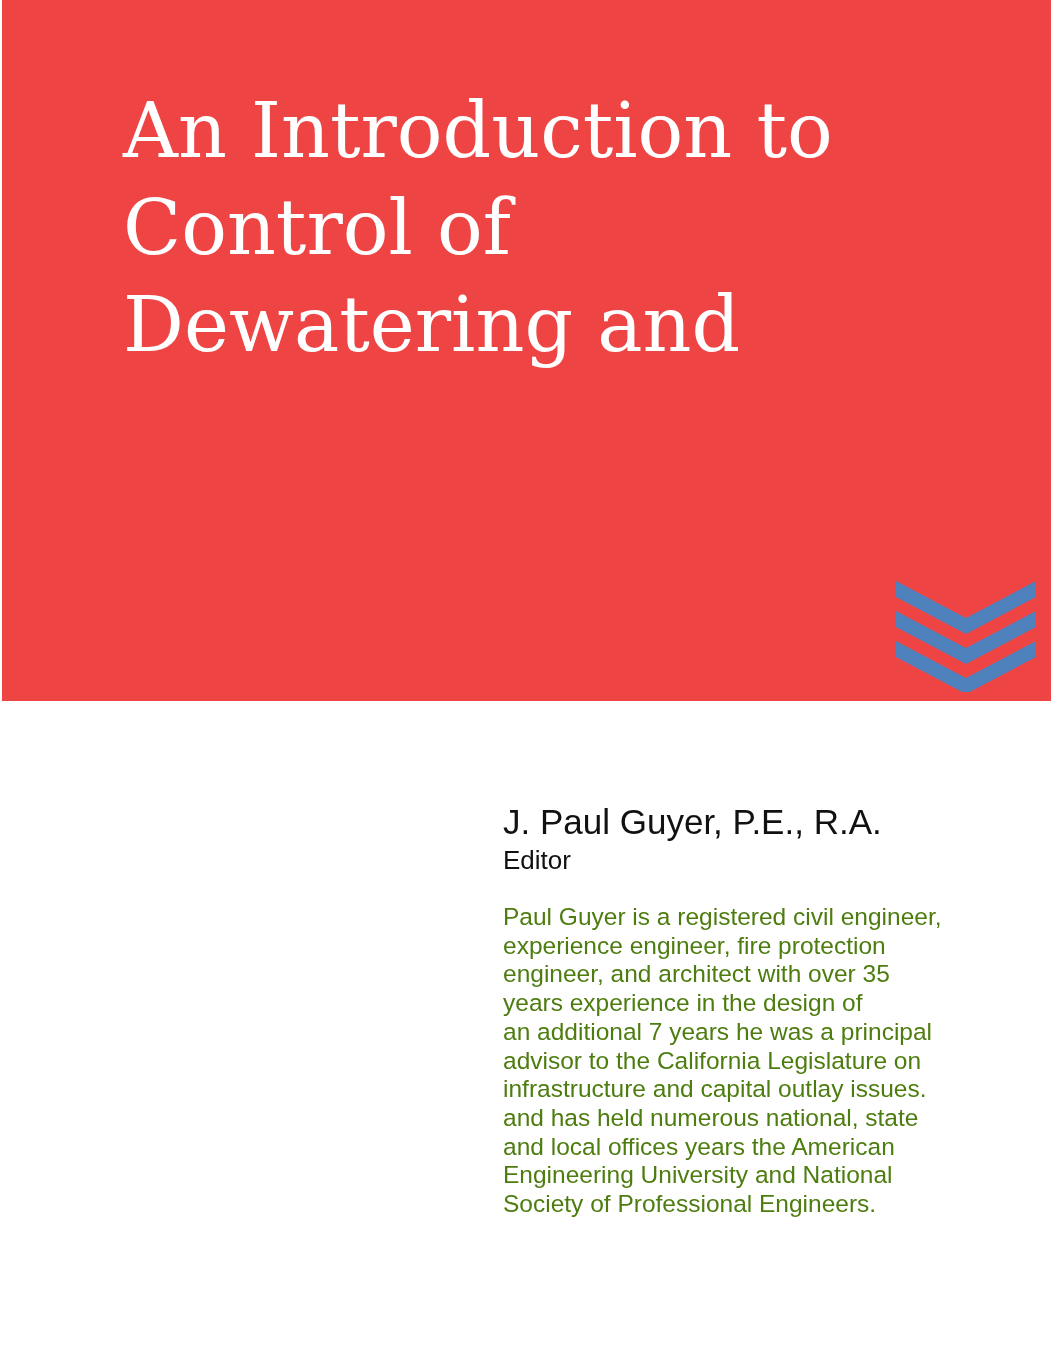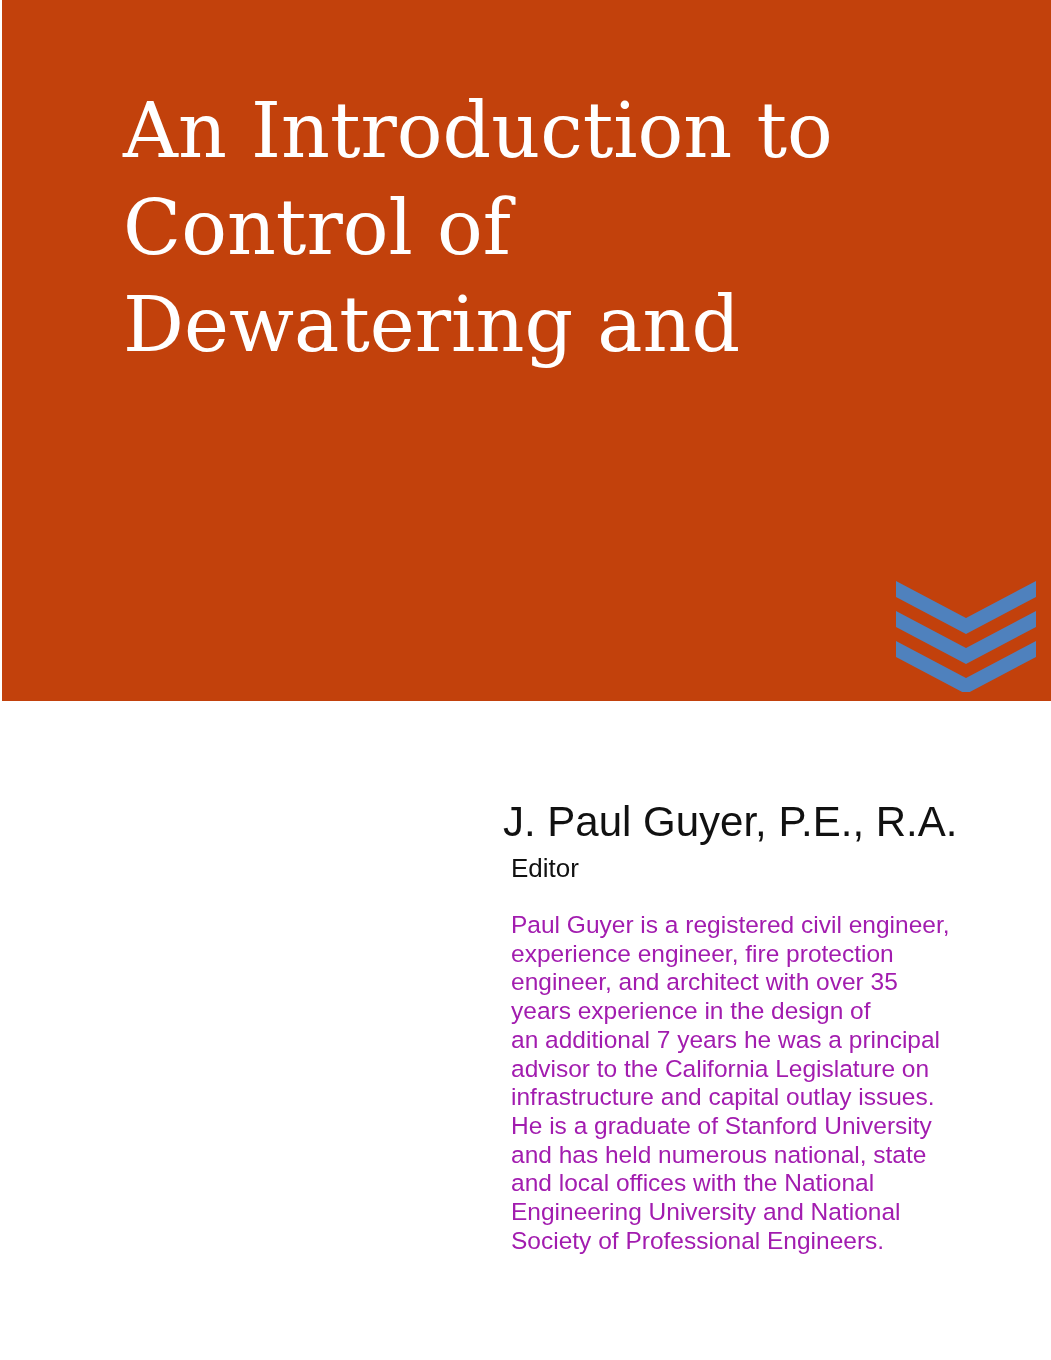--- a/index.html
+++ b/index.html
@@ -12,21 +12,21 @@
       height: 1360px;
       position: relative;
       overflow: hidden;
     }
     .cover-top {
       position: absolute;
       left: 2px;
       top: 0;
       width: 1049px;
       height: 701px;
-      background: #c2410c;
+      background: #ef4444;
     }
     .title {
       position: absolute;
       left: 121px;
       top: 82px;
       margin: 0;
       color: #ffffff;
       font-family: "DejaVu Serif", "Liberation Serif", serif;
       font-weight: normal;
       font-size: 76px;
@@ -42,41 +42,41 @@
       height: 114px;
     }
     .author-block {
       position: absolute;
       left: 503px;
       top: 800px;
       color: #111111;
       font-family: "Liberation Sans", "DejaVu Sans", sans-serif;
     }
     .author-name {
-      font-size: 42px;
+      font-size: 35px;
       line-height: 44px;
       margin: 0;
       font-weight: normal;
       white-space: nowrap;
     }
     .author-role {
       font-size: 26px;
       line-height: 32px;
-      margin: 8px;
+      margin: 0;
     }
     .bio {
       position: absolute;
       left: 503px;
       top: 903px;
       width: 520px;
-      color: #a21caf;
+      color: #4d7c0f;
       font-family: "Liberation Sans", "DejaVu Sans", sans-serif;
       font-size: 24.5px;
       line-height: 28.7px;
-      margin: 8px;
+      margin: 0;
     }
     .bio span { display: block; white-space: pre; }
   </style>
 </head>
 <body>
 
 <div class="cover-top">
   <h1 class="title">
     <span>An Introduction to</span>
     <span>Control of</span>
@@ -96,18 +96,17 @@
 </div>
 
 <p class="bio">
   <span>Paul Guyer is a registered civil engineer,</span>
   <span>experience engineer, fire protection</span>
   <span>engineer, and architect with over 35</span>
   <span>years experience in the design of</span>
   <span>an additional 7 years he was a principal</span>
   <span>advisor to the California Legislature on</span>
   <span>infrastructure and capital outlay issues.</span>
-  <span>He is a graduate of Stanford University</span>
   <span>and has held numerous national, state</span>
-  <span>and local offices with the National</span>
+  <span>and local offices years the American</span>
   <span>Engineering University and National</span>
   <span>Society of Professional Engineers.</span>
 </p>
 
 </body></html>

